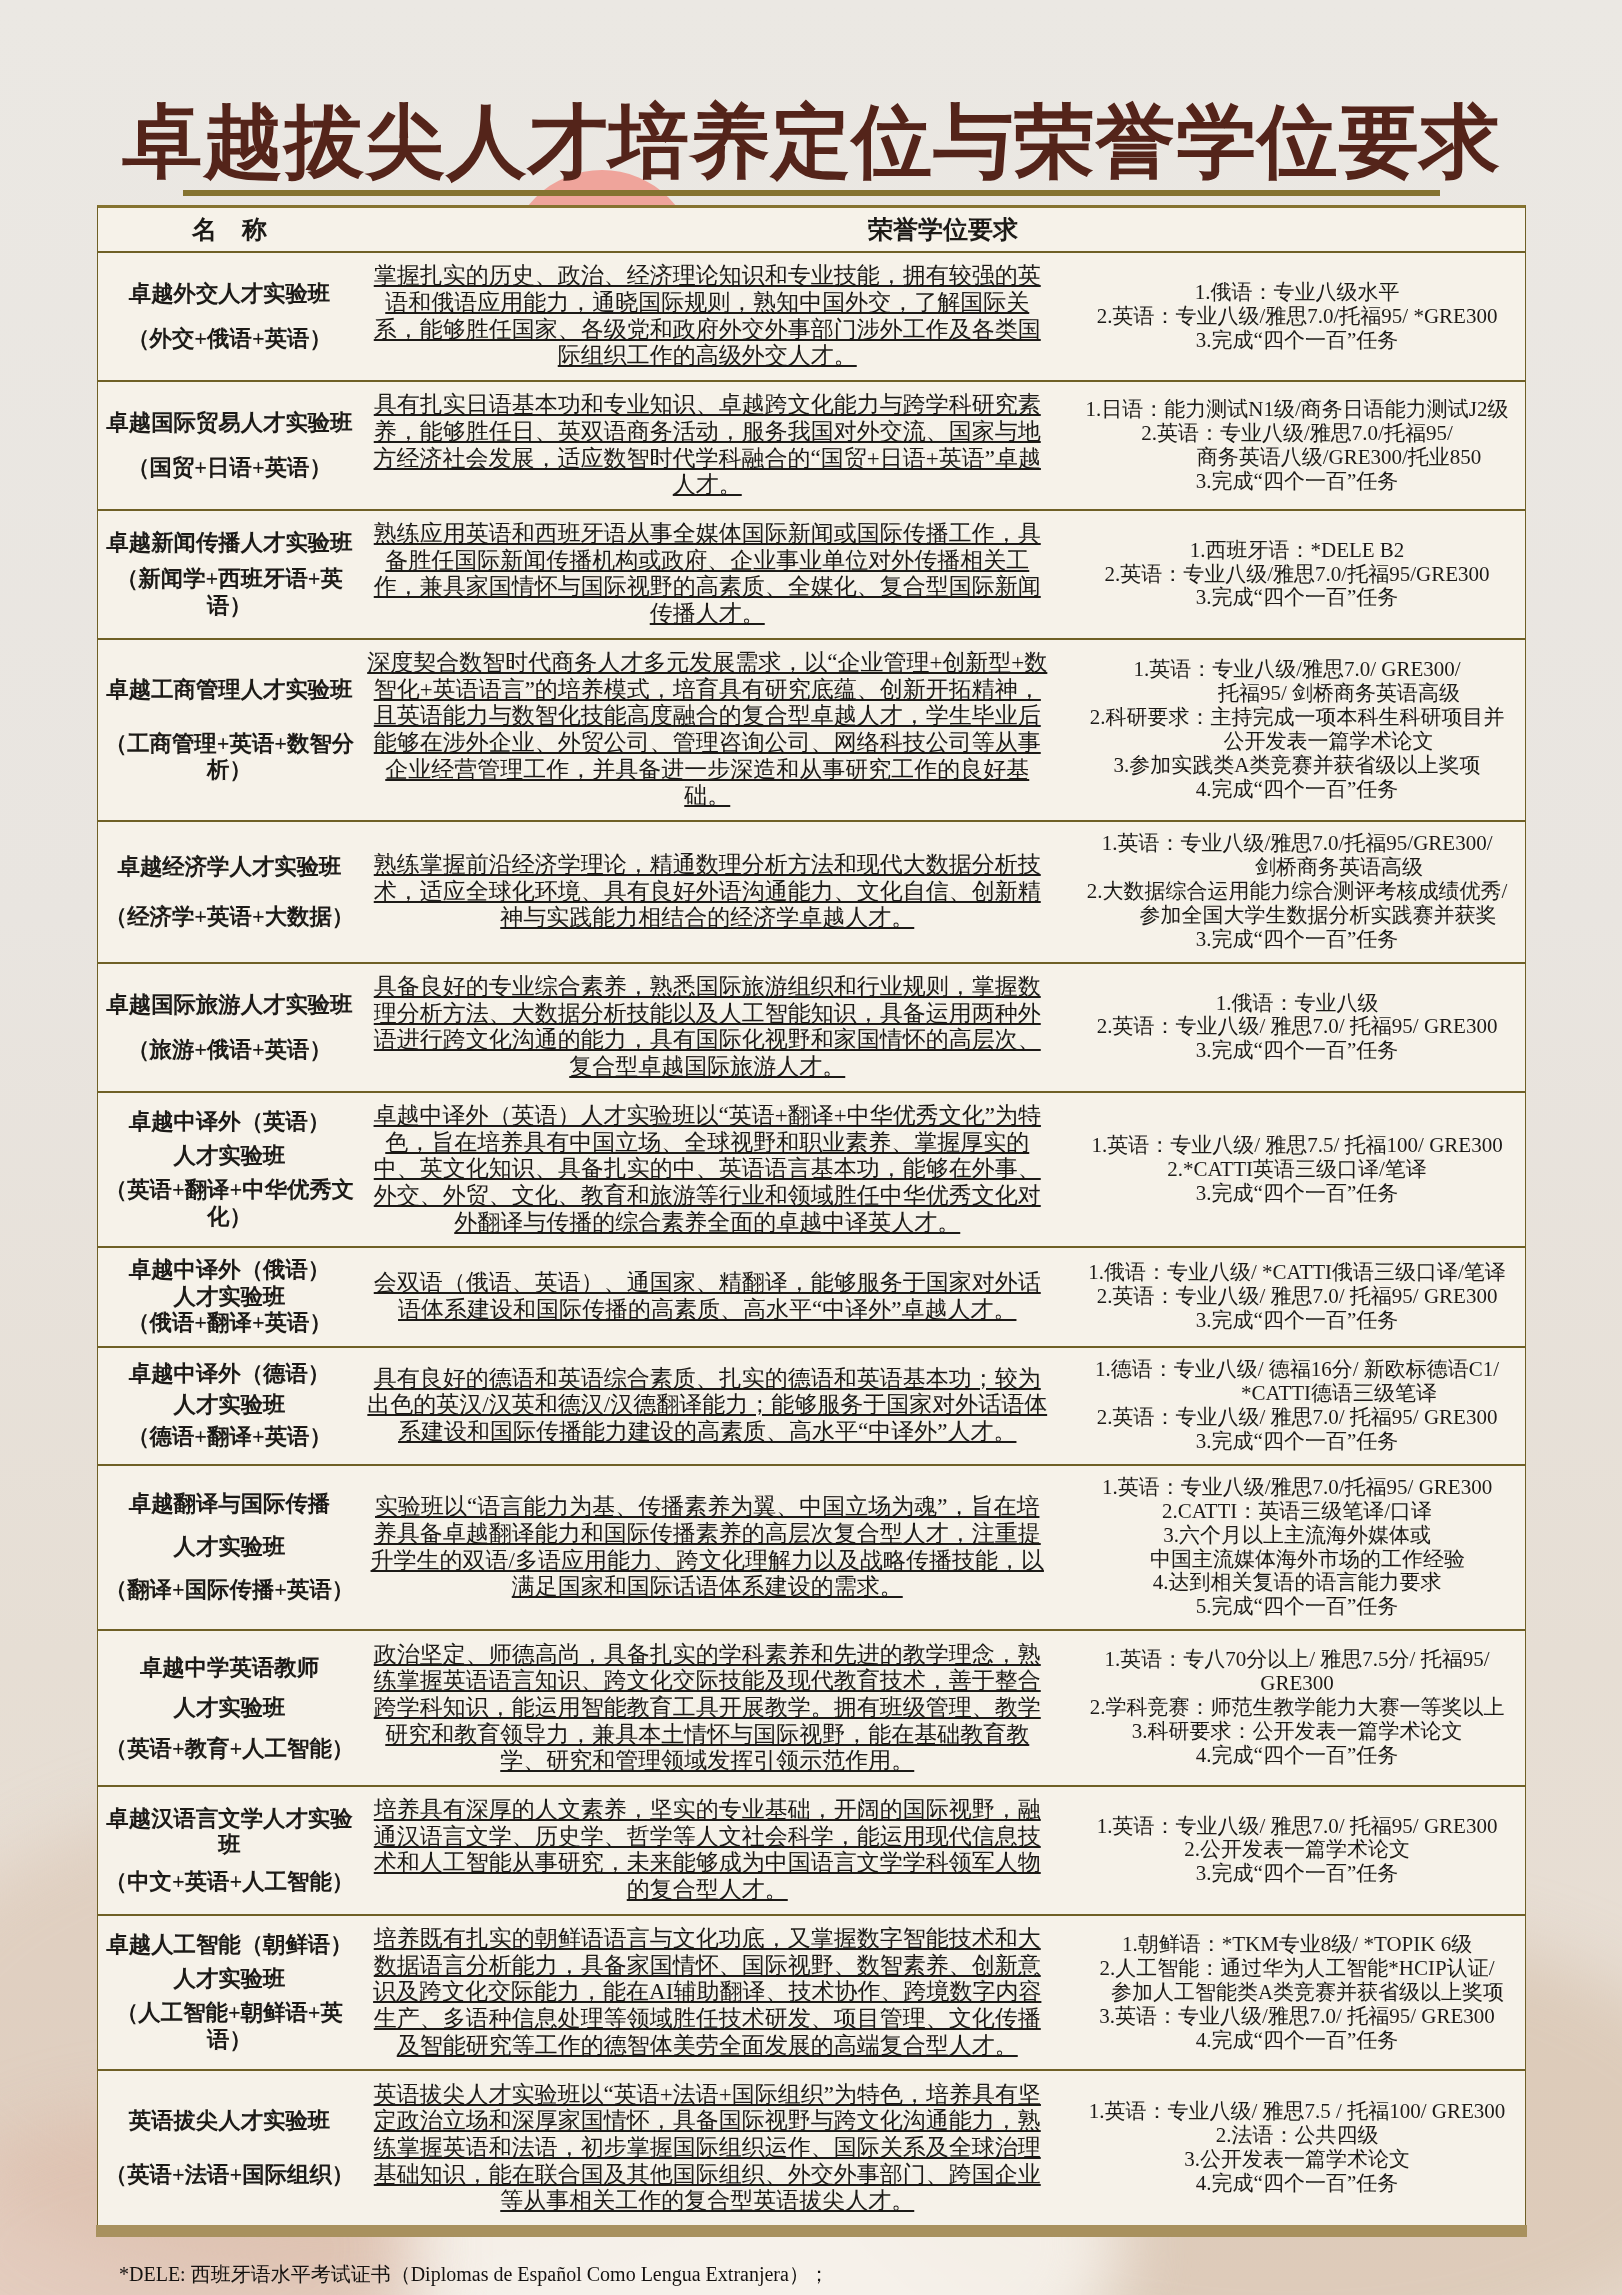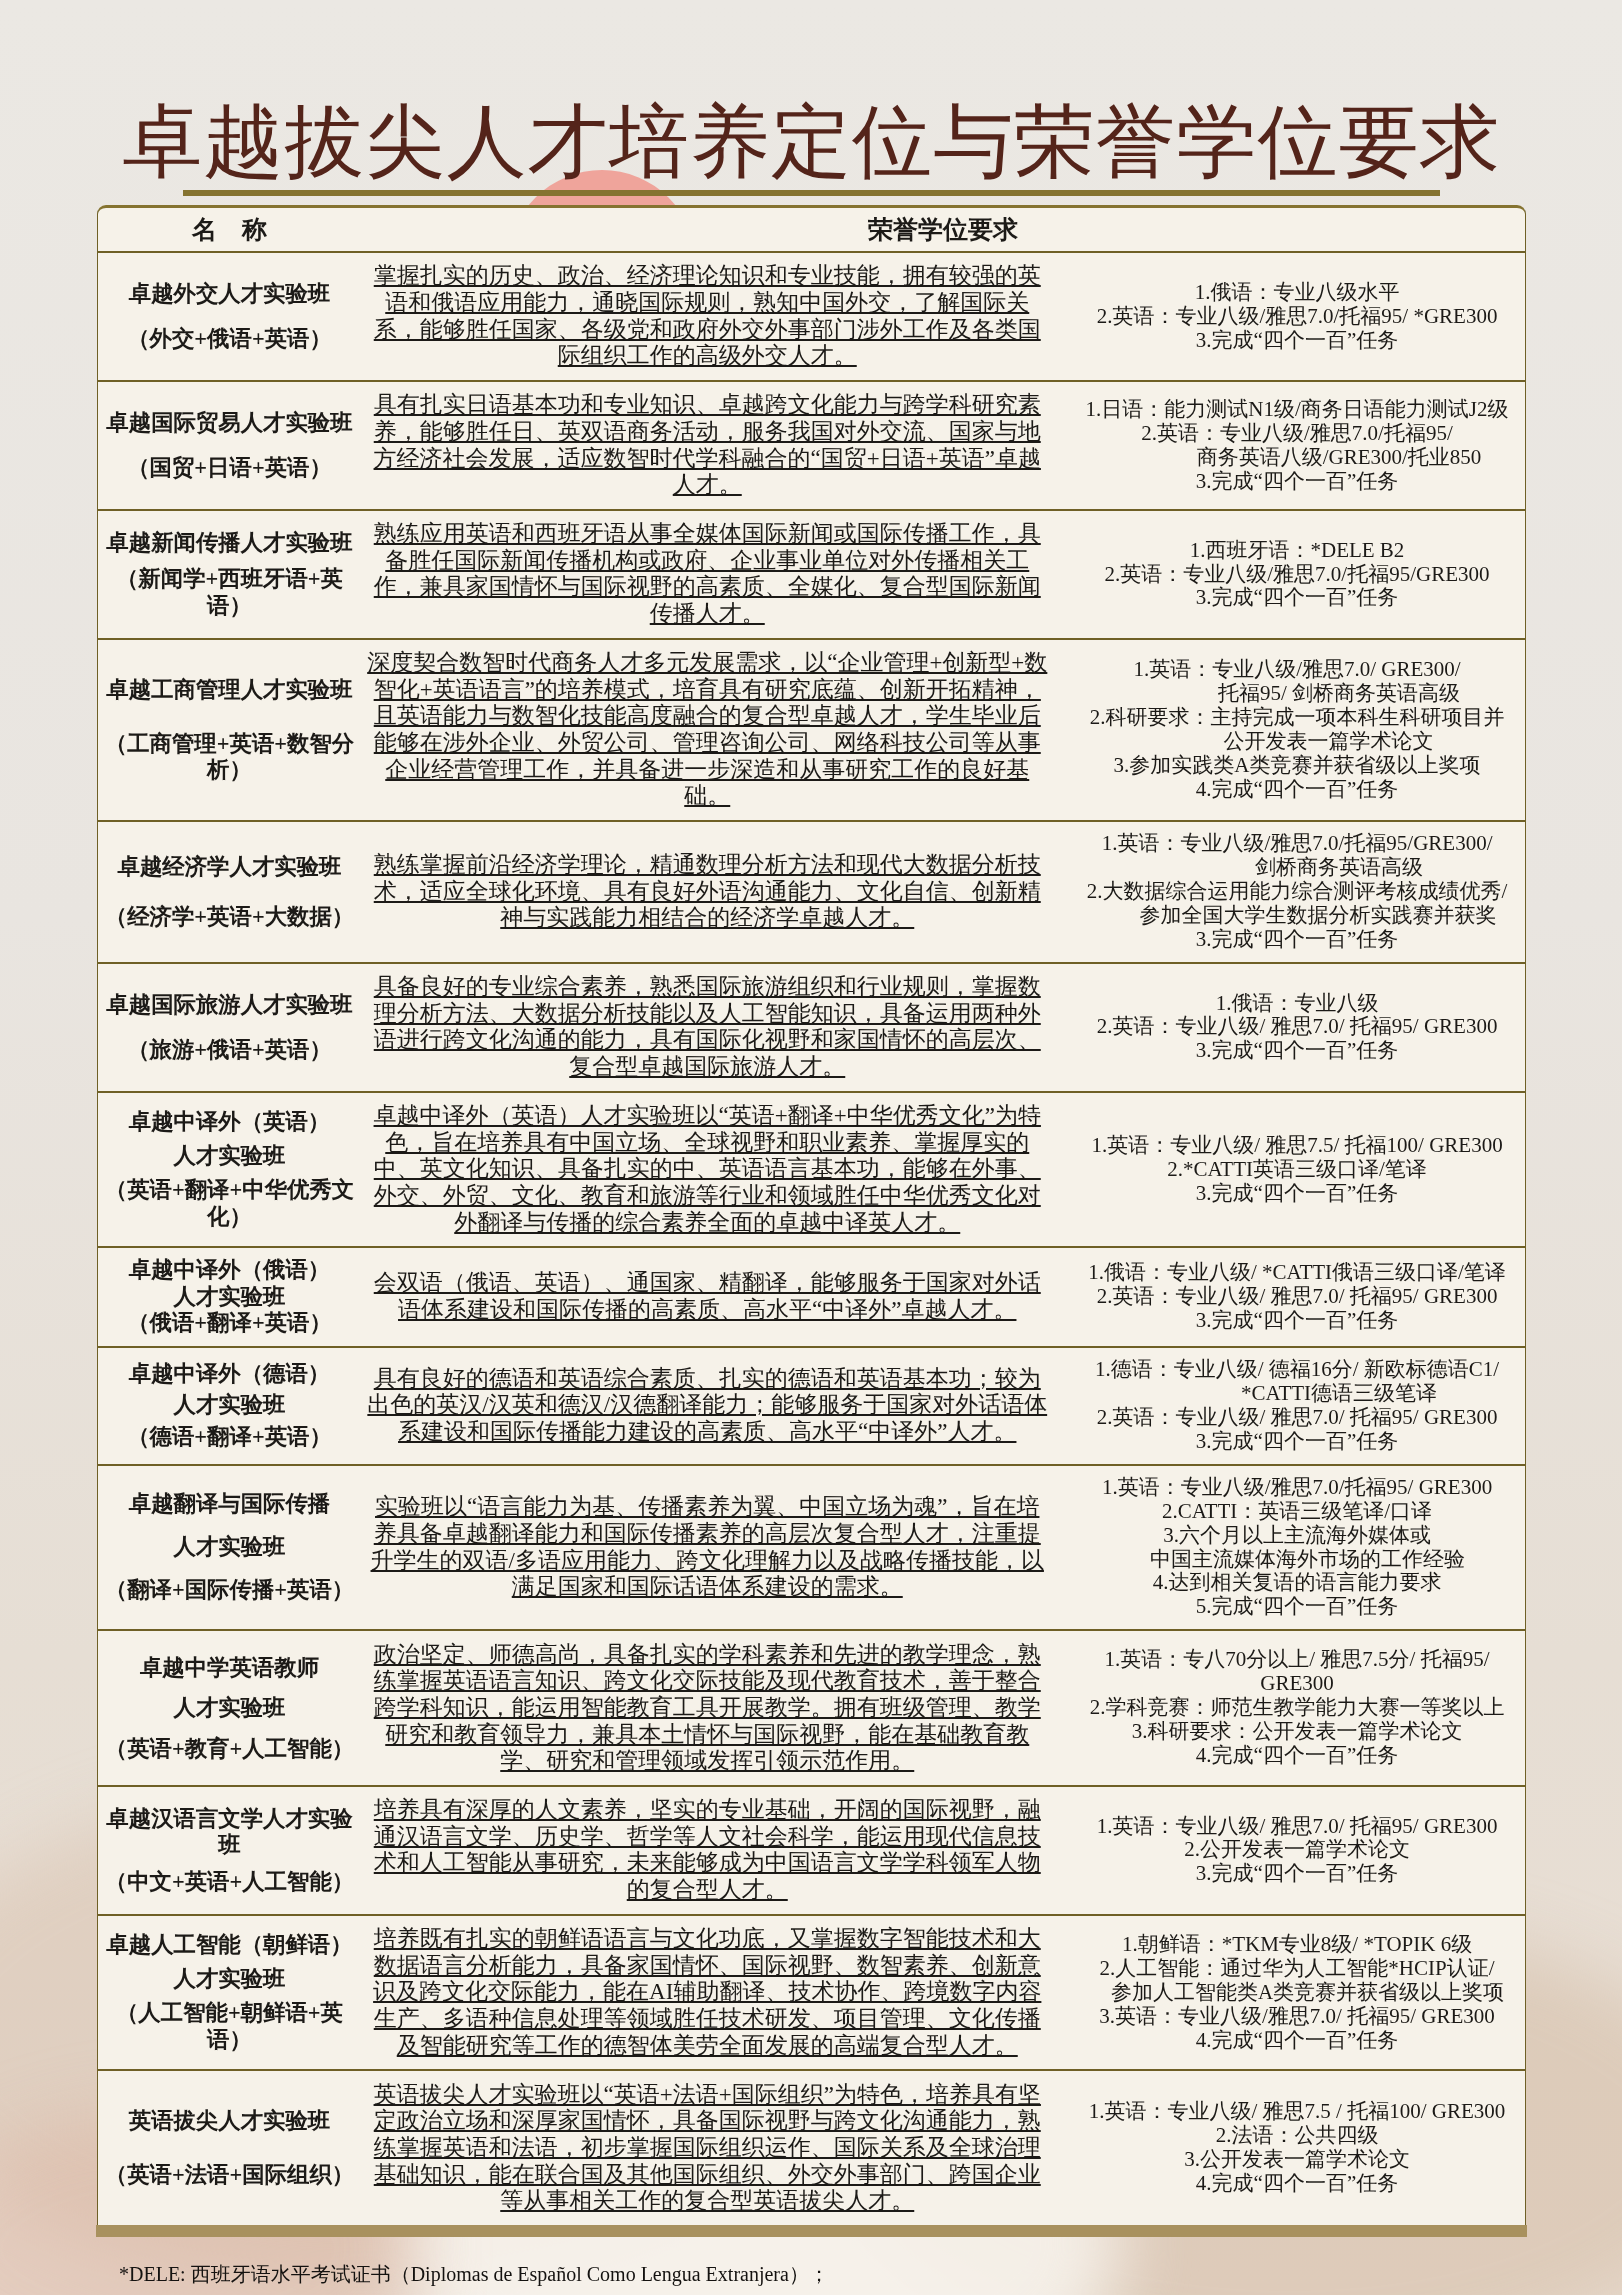--- a/index.html
+++ b/index.html
@@ -32,42 +32,41 @@
 
   .pink-dome{
     position:absolute;left:508px;top:170px;width:188px;height:188px;
     border-radius:50%;background:var(--accent-pink);z-index:1;
   }
   .title{
     position:relative;z-index:2;
     margin:0;padding-top:100px;
     text-align:center;
     font-family:"Liberation Sans","DejaVu Sans",sans-serif;
-    font-weight:400;
+    font-weight:700;
     font-size:80px;line-height:1.05;
     color:var(--title-color);
     letter-spacing:1.1px;
   }
   .title-rule{
     position:relative;z-index:3;
     width:1257px;height:6.2px;
     margin:5.6px auto 0;
     background:var(--rule-gold);
   }
 
   .table{
     position:relative;z-index:4;
     width:1429px;
     margin:9.5px auto 0;
     background:var(--cell-bg);
     border-left:1.7px solid var(--row-line);
     border-right:1.7px solid var(--row-line);
     border-top:3.9px solid var(--rule-gold);
     box-sizing:border-box;
-    border-radius:9px;
   }
   .thead{
     display:flex;align-items:center;
     height:43px;
     font-weight:bold;font-size:25px;
     border-bottom:2.2px solid var(--row-line);
   }
   .col{box-sizing:border-box;}
   .col.name{width:263px;text-align:center;}
   .col.pos{width:707px;text-align:center;}

